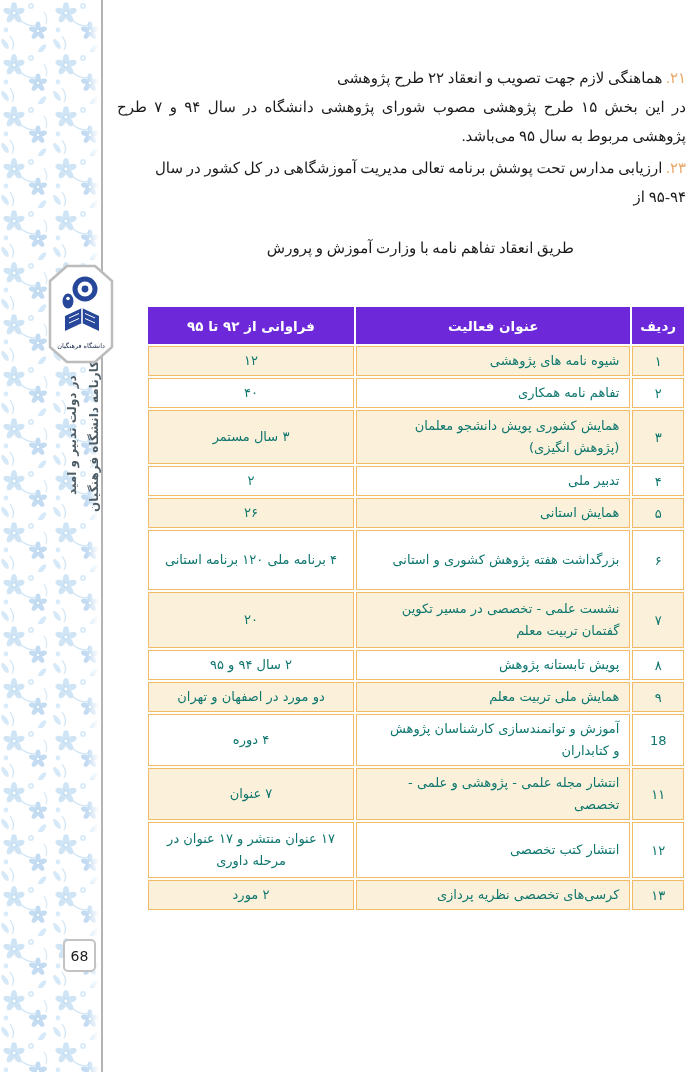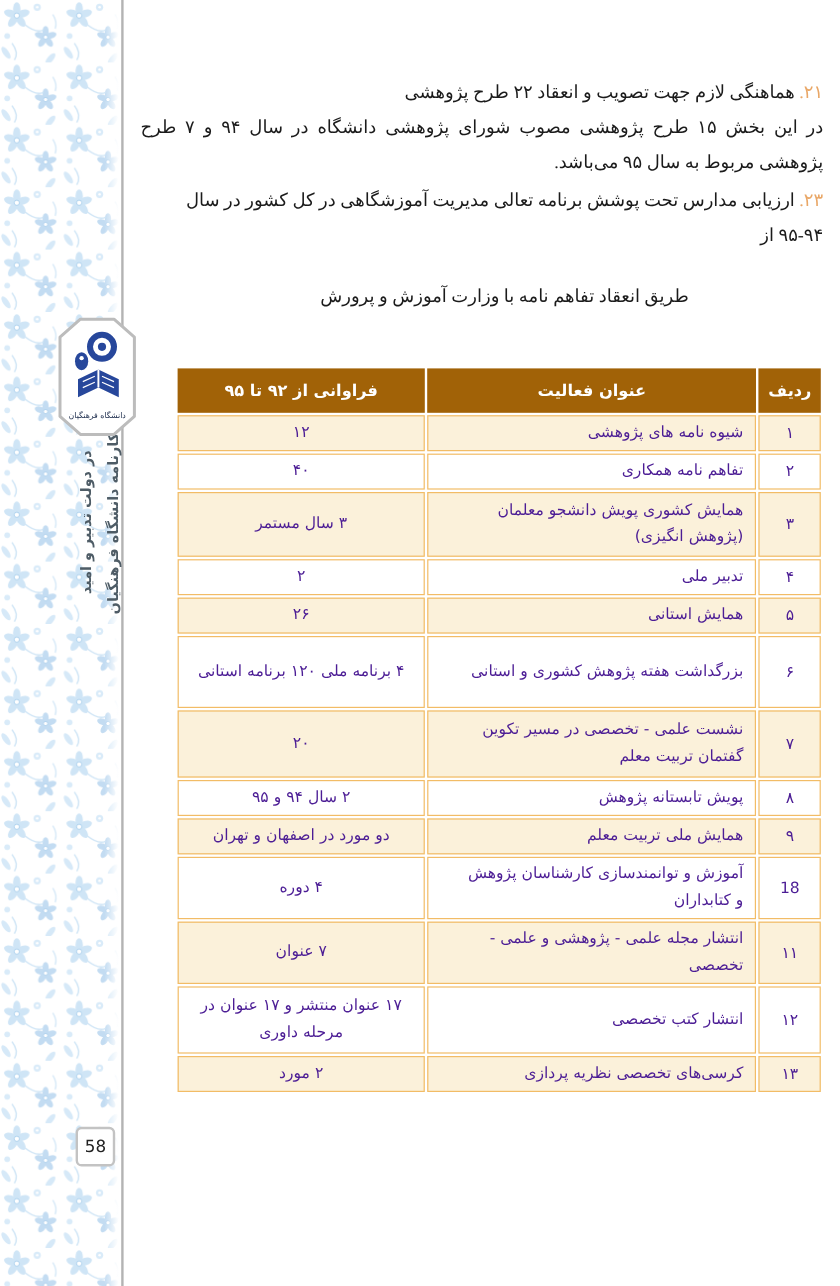--- a/index.html
+++ b/index.html
@@ -35,28 +35,28 @@
   .item-number{color:#e9a767;}
   .item-body{text-align:justify;}
   .item-body:empty{display:none;}
   .item-body.indent-line{text-align:right;padding-right:112px;margin-top:22px;}
   
   table.activity-table{
     direction:rtl;border-collapse:separate;border-spacing:2px;
     width:540px;margin-top:42px;background:#fff;
   }
   .activity-table th{
-    background:#a16207;color:#ffffff;font-size:13.5px;font-weight:bold;
+    background:#6d28d9;color:#ffffff;font-size:13.5px;font-weight:bold;
     height:33px;padding:2px 6px;border:none;
   }
   .activity-table th.h-row{width:40px;}
   .activity-table th.h-act{width:283px;}
   .activity-table th.h-freq{width:211px;}
   .activity-table td{
-    border:1px solid #f2bc66;font-size:13px;color:#4c1d95;height:28px;
+    border:1px solid #f2bc66;font-size:13px;color:#0f766e;height:28px;
     vertical-align:middle;background:#ffffff;padding:3px 6px;box-sizing:border-box;
   }
   .activity-table td.cell-row{text-align:center;}
   .activity-table td.cell-act{text-align:right;padding-right:10px;line-height:22px;padding-left:26px;}
   .activity-table td.cell-freq{text-align:center;line-height:22px;}
   .activity-table tr.cream td{background:#fbf1da;}
   .activity-table tbody tr:nth-child(3) td{height:54px;}
   .activity-table tbody tr:nth-child(6) td{height:60px;}
   .activity-table tbody tr:nth-child(7) td{height:56px;}
   .activity-table tbody tr:nth-child(12) td{height:56px;}
@@ -115,21 +115,21 @@
     <path d="M34 44 L34 59" stroke="#ffffff" stroke-width="1.6"></path>
     <path d="M21 54 L31 49.5 M37 49.5 L47 54 M21 59 L31 54.5 M37 54.5 L47 59" stroke="#ffffff" stroke-width="1"></path>
     <text x="33" y="84" text-anchor="middle" font-size="6.5" fill="#1a2a4a">دانشگاه فرهنگیان</text>
   </svg>
 </div>
 
 <div class="vtext vtext-1">کارنامه دانشگاه فرهنگیان</div>
 <div class="vtext vtext-2">در دولت تدبیر و امید</div>
 
 <div class="page-num">
-  <span>58</span>
+  <span>68</span>
 </div>
 
 <main class="main">
 
   <div class="report-items">
     <div class="report-item">
       <span class="item-number">۲۱.</span>
       <span class="item-title">هماهنگی لازم جهت تصویب و انعقاد ۲۲ طرح پژوهشی</span>
       <div class="item-body">در این بخش ۱۵ طرح پژوهشی مصوب شورای پژوهشی دانشگاه در سال ۹۴ و ۷ طرح پژوهشی مربوط به سال ۹۵ می‌باشد.</div>
     </div>

